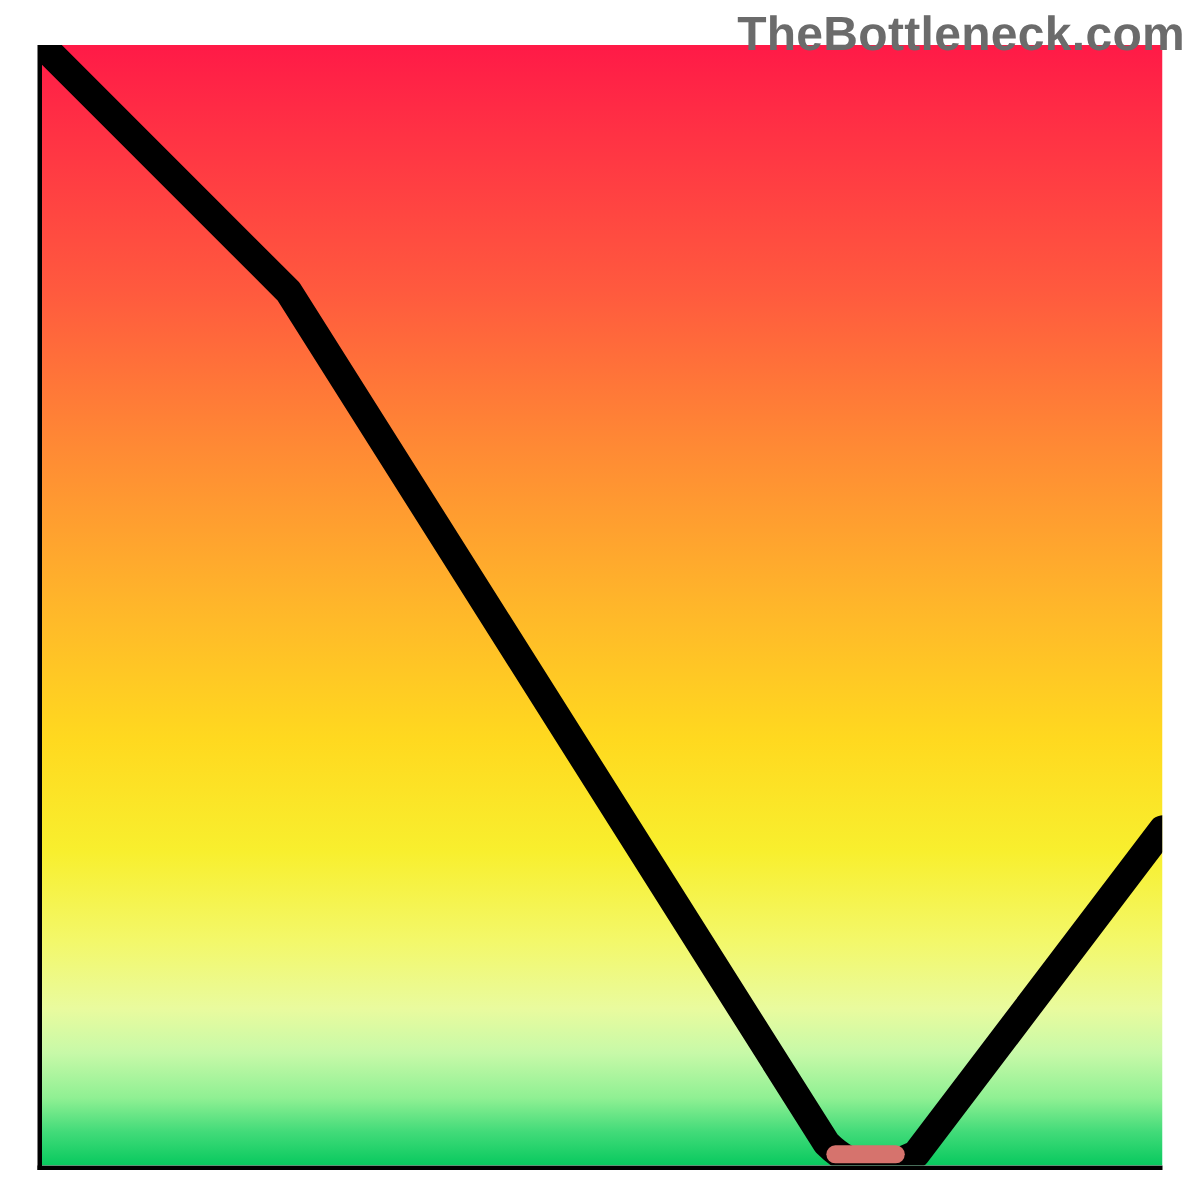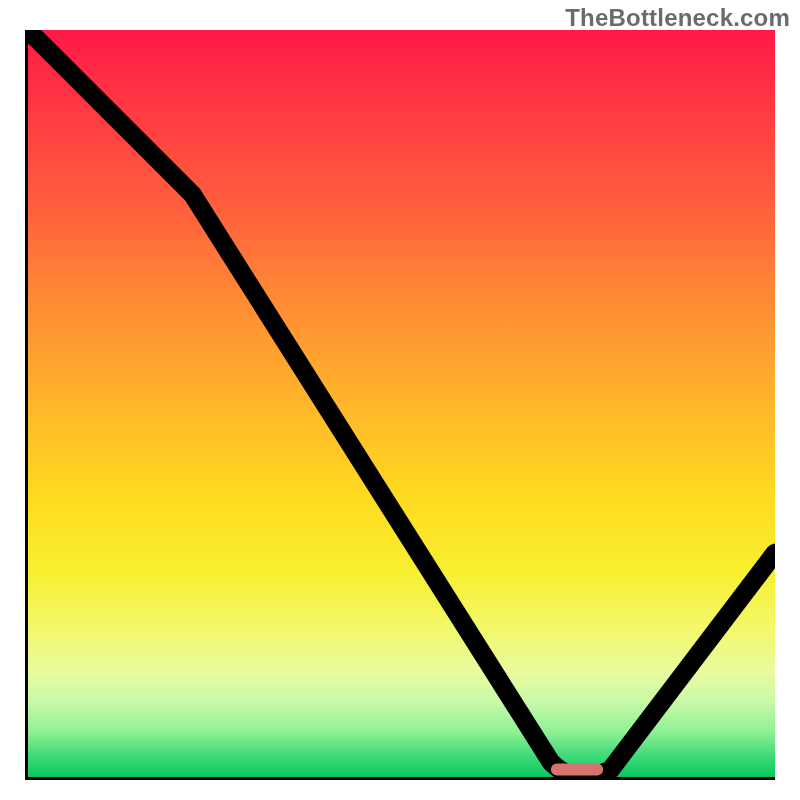--- a/index.html
+++ b/index.html
@@ -13,21 +13,21 @@
   }
   .frame {
     position: relative;
     width: 800px;
     height: 800px;
   }
   .watermark {
     position: absolute;
     top: 4px;
     right: 10px;
-    font-size: 24px;
+    font-size: 32px;
     font-weight: 600;
     color: #6b6b6b;
     letter-spacing: 0.2px;
     z-index: 20;
   }
   .plot-area {
     position: absolute;
     left: 25px;
     top: 30px;
     width: 750px;

